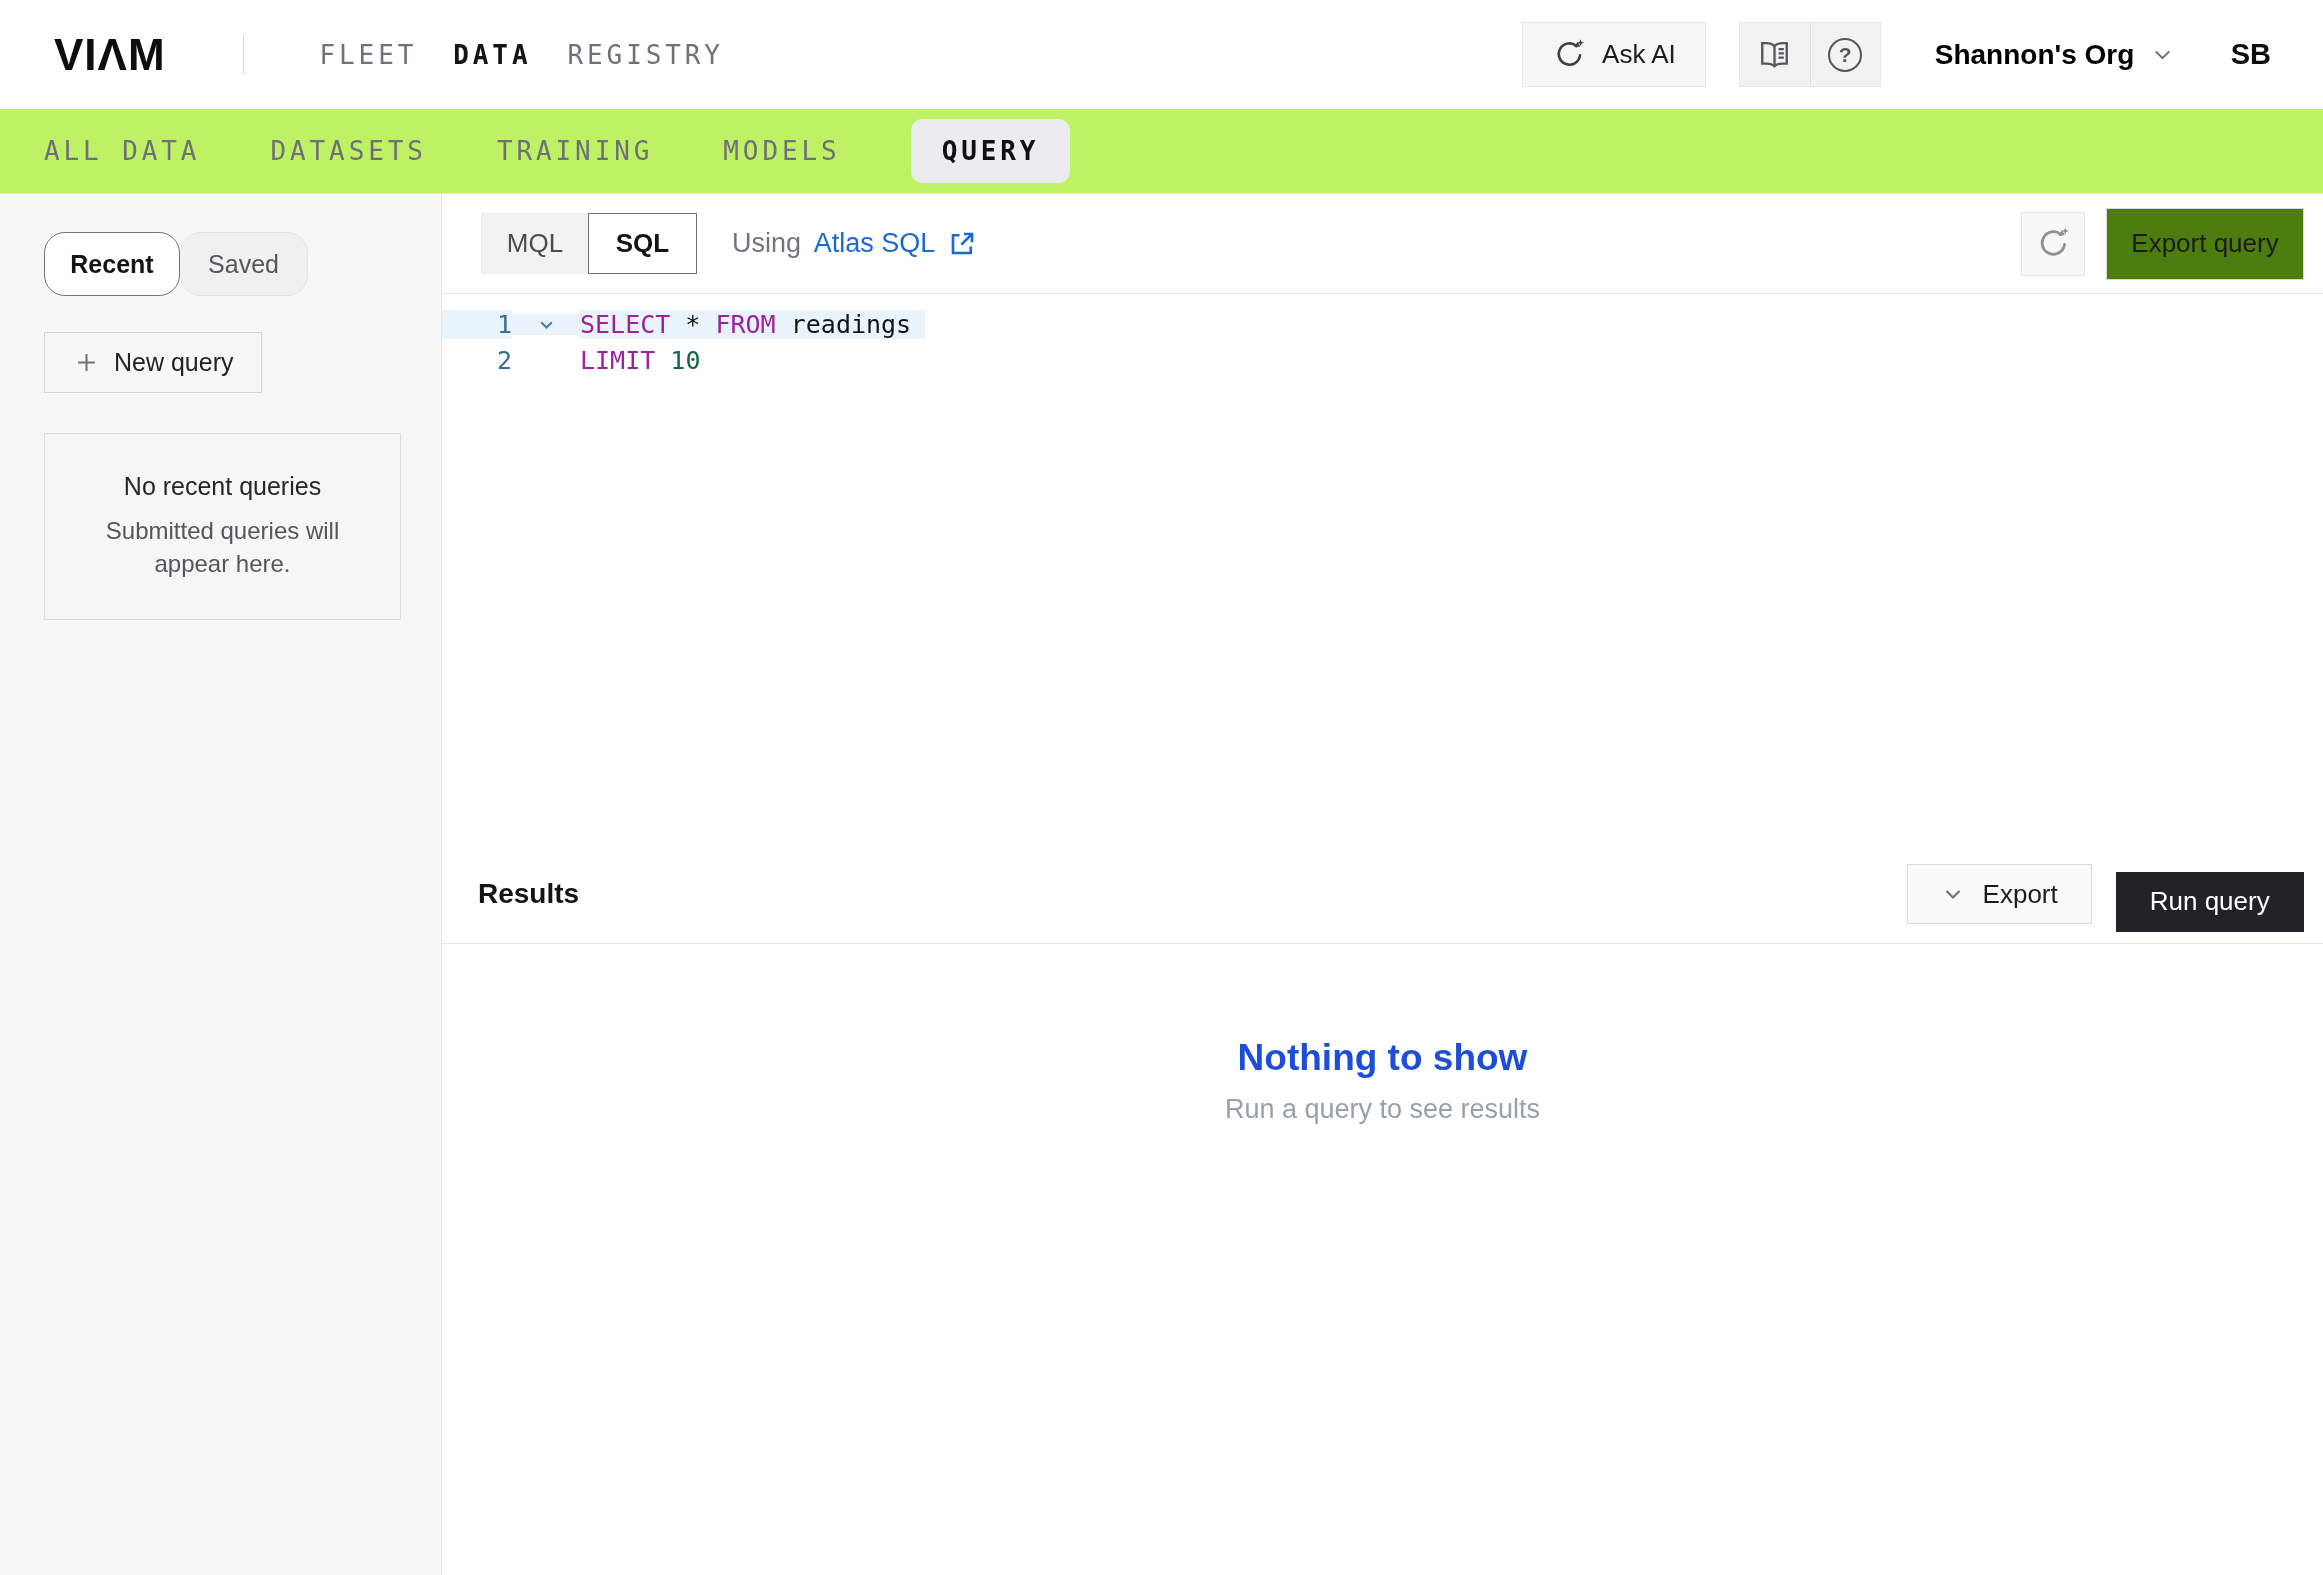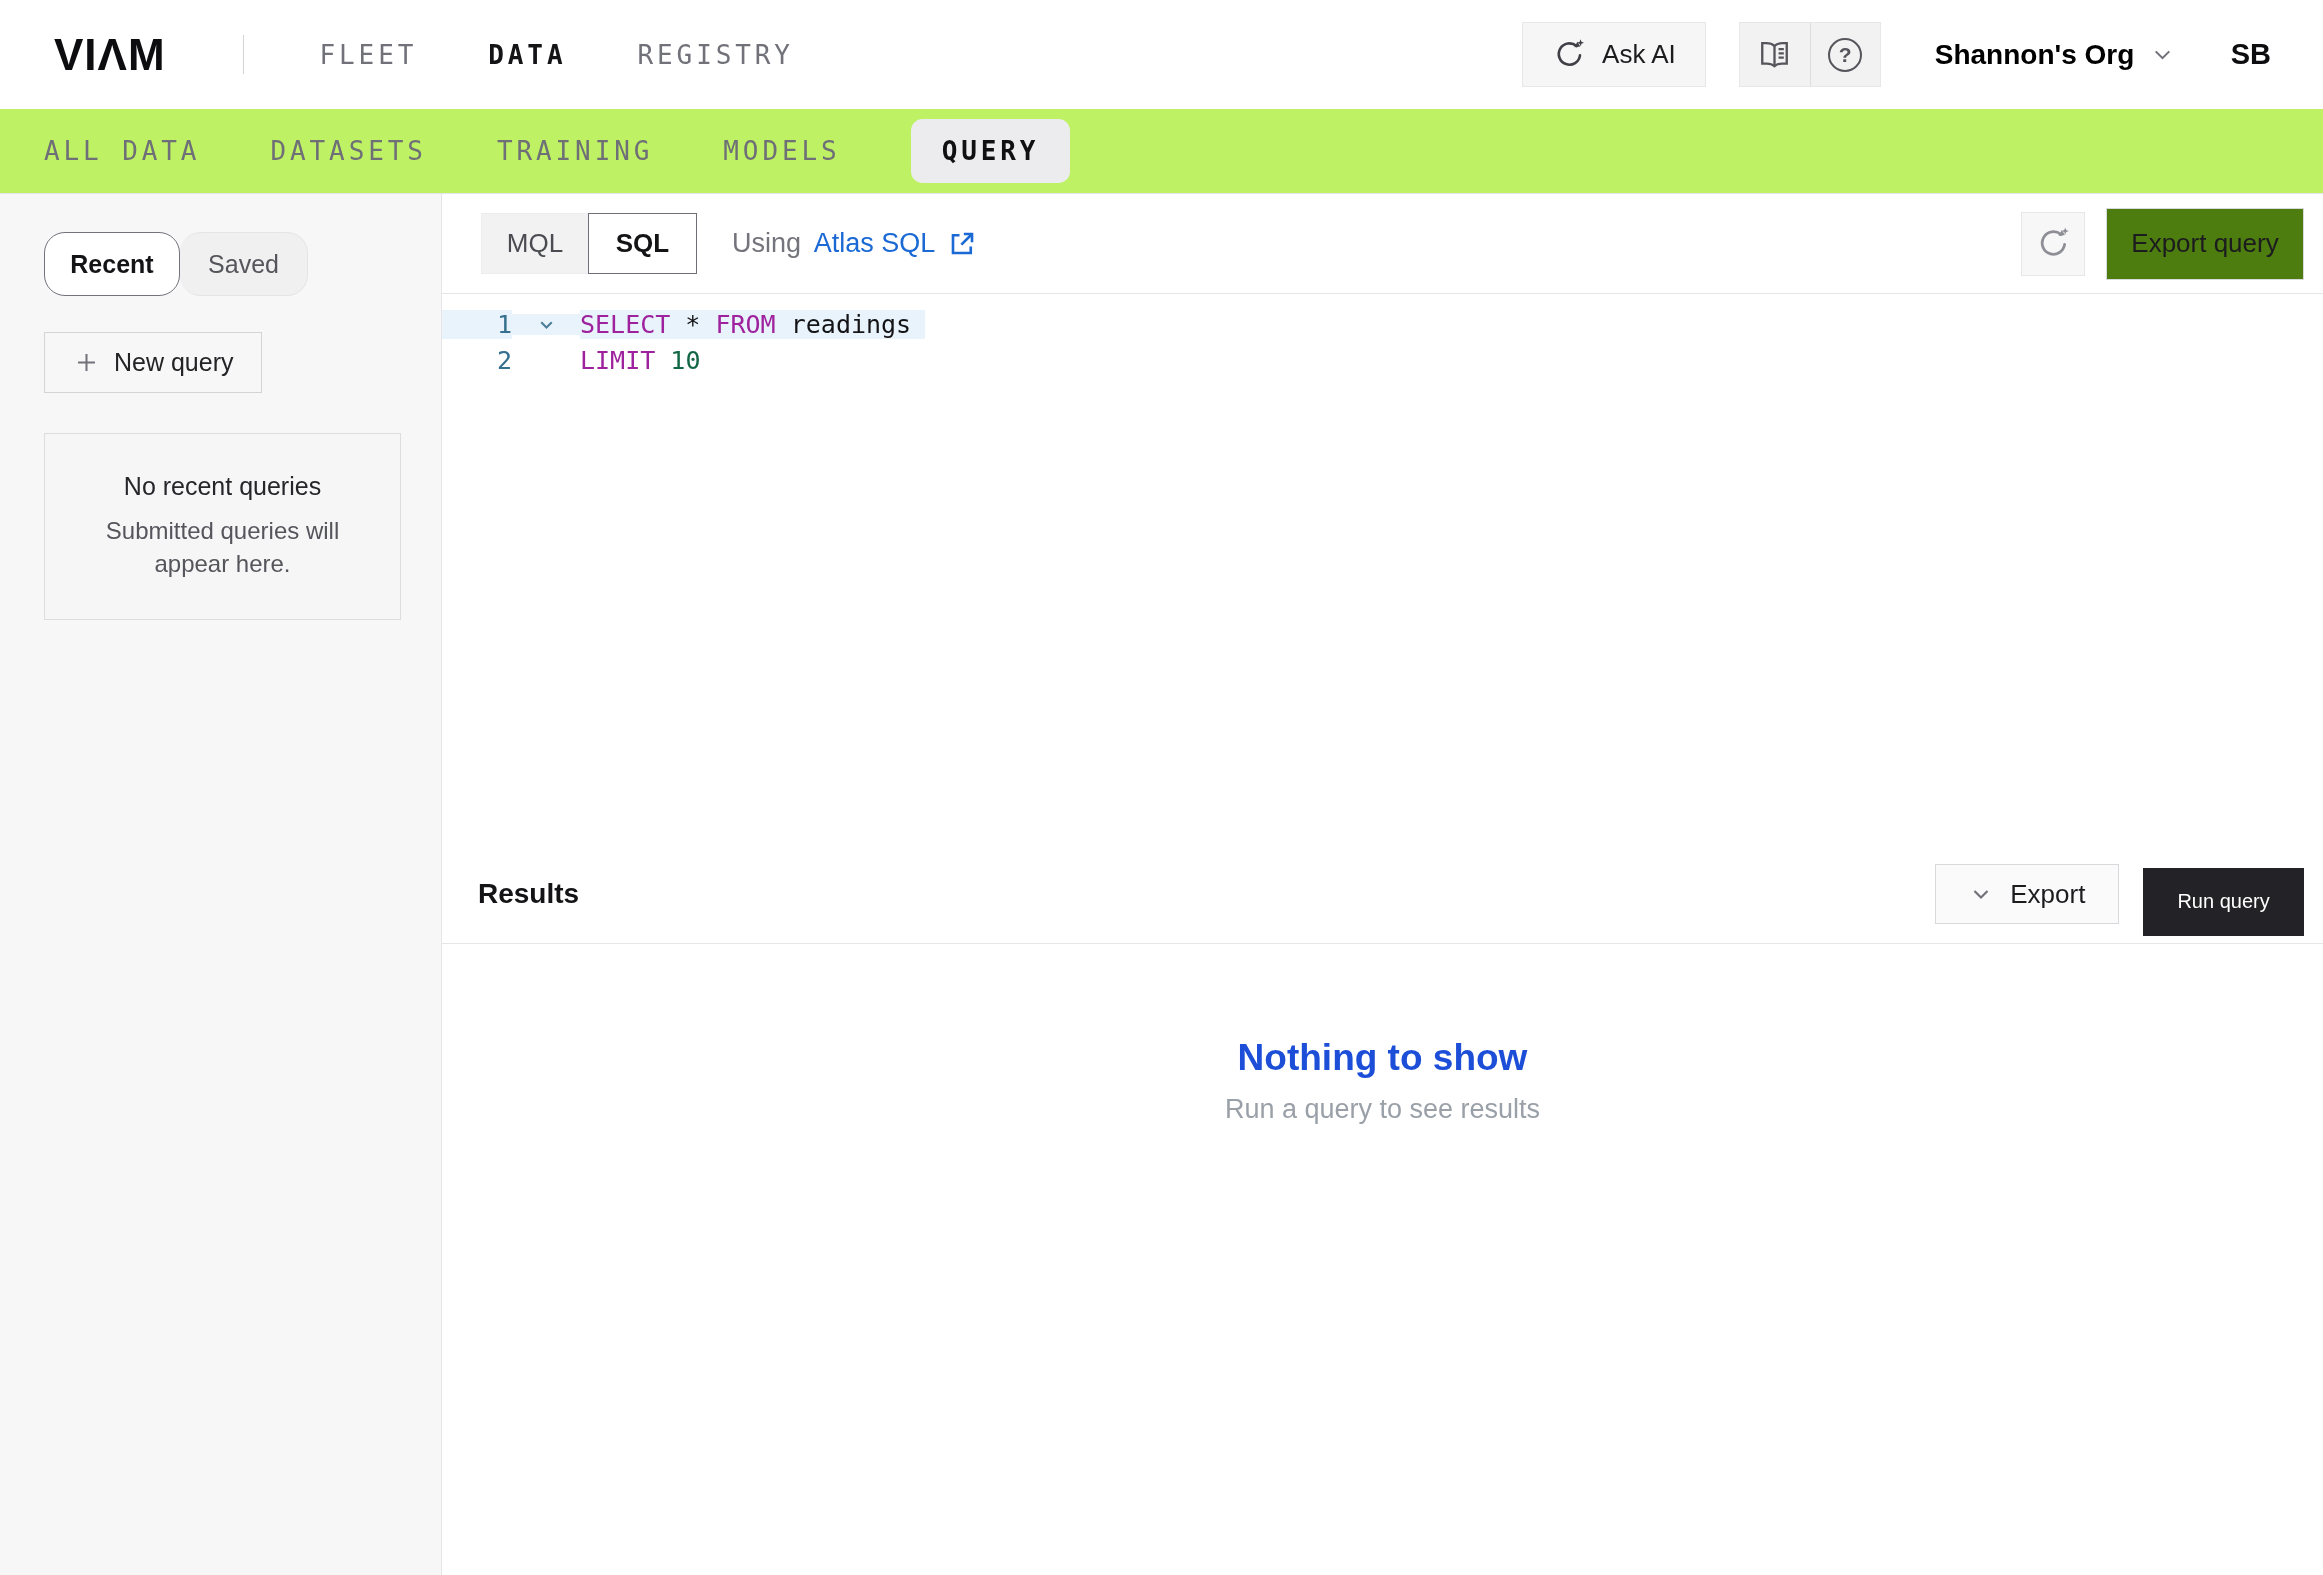--- a/index.html
+++ b/index.html
@@ -4,21 +4,21 @@
 <style>
   * { margin:0; padding:0; box-sizing:border-box; }
   html,body { width:2323px; height:1576px; overflow:hidden; background:#ffffff;
               font-family:"Liberation Sans", sans-serif; color:#18181b; }
   .mono { font-family:"DejaVu Sans Mono","Liberation Mono",monospace; }
 
   
   .header { height:109px; display:flex; align-items:center; padding:0 52px 0 54px; background:#ffffff; }
   .logo { font-size:44px; font-weight:800; letter-spacing:1px; color:#0d0d0f; cursor:pointer; }
   .logo-divider { width:1.9px; height:39px; background:#d4d4d8; margin:0 75px 0 77px; }
-  .top-nav { display:flex; align-items:flex-end; gap:71px; }
+  .top-nav { display:flex; align-items:flex-end; gap:36px; }
   .top-tab { font-size:26px; letter-spacing:3.9px; color:#71717a; cursor:pointer; }
   .top-tab.active { color:#141416; font-weight:bold; }
   .header-right { margin-left:auto; display:flex; align-items:center; }
   .ask-ai-btn { height:65px; padding:0 29px; background:#f6f6f7; border:1.9px solid #e7e7ea;
                 display:flex; align-items:center; gap:15.4px; font-size:26px; color:#1c1c1f; cursor:pointer; }
   .ask-ai-btn svg { width:35px; height:35px; color:#3f3f46; }
   .icon-group { display:flex; height:65px; background:#f2f2f3; border:1.9px solid #e7e7ea; margin-left:33px; }
   .icon-cell { width:70px; display:flex; align-items:center; justify-content:center; cursor:pointer; color:#55555c; }
   .icon-cell + .icon-cell { border-left:1.9px solid #dededf; }
   .icon-cell svg { width:35px; height:35px; }
@@ -83,22 +83,22 @@
   .tok-num { color:#116644; }
 
   
   .results-header { height:98px; flex:none; border-bottom:1.9px solid #e6e6e9;
                     display:flex; align-items:center; padding:0 19.3px 0 36px; }
   .results-title { font-size:28px; font-weight:600; color:#141416; }
   .results-actions { margin-left:auto; display:flex; align-items:center; gap:24px; }
   .export-btn { height:60px; padding:0 33px; background:#fafafa; border:1.9px solid #d9d9dd;
                 display:flex; align-items:center; gap:17.4px; font-size:26px; color:#1c1c1f; cursor:pointer; }
   .export-btn svg { width:24px; height:24px; color:#71717a; }
-  .run-query-btn { height:68px; padding:0 34px; background:#232327; color:#ffffff;
-                   display:flex; align-items:center; font-size:20px; cursor:pointer; border:none;margin-top:15px; }
+  .run-query-btn { height:60px; padding:0 34px; background:#232327; color:#ffffff;
+                   display:flex; align-items:center; font-size:26px; cursor:pointer; border:none;margin-top:15px; }
   .results-body { flex:1; display:flex; flex-direction:column; align-items:center; padding-top:93px; }
   .nothing-title { font-size:37px; font-weight:700; color:#1d4ed8; }
   .nothing-sub { margin-top:15.4px; font-size:27px; color:#9aa0a8; }
 </style>
 </head>
 <body>
 
 <div class="header">
   <div class="logo">VIΛM</div>
   <div class="logo-divider"></div>

